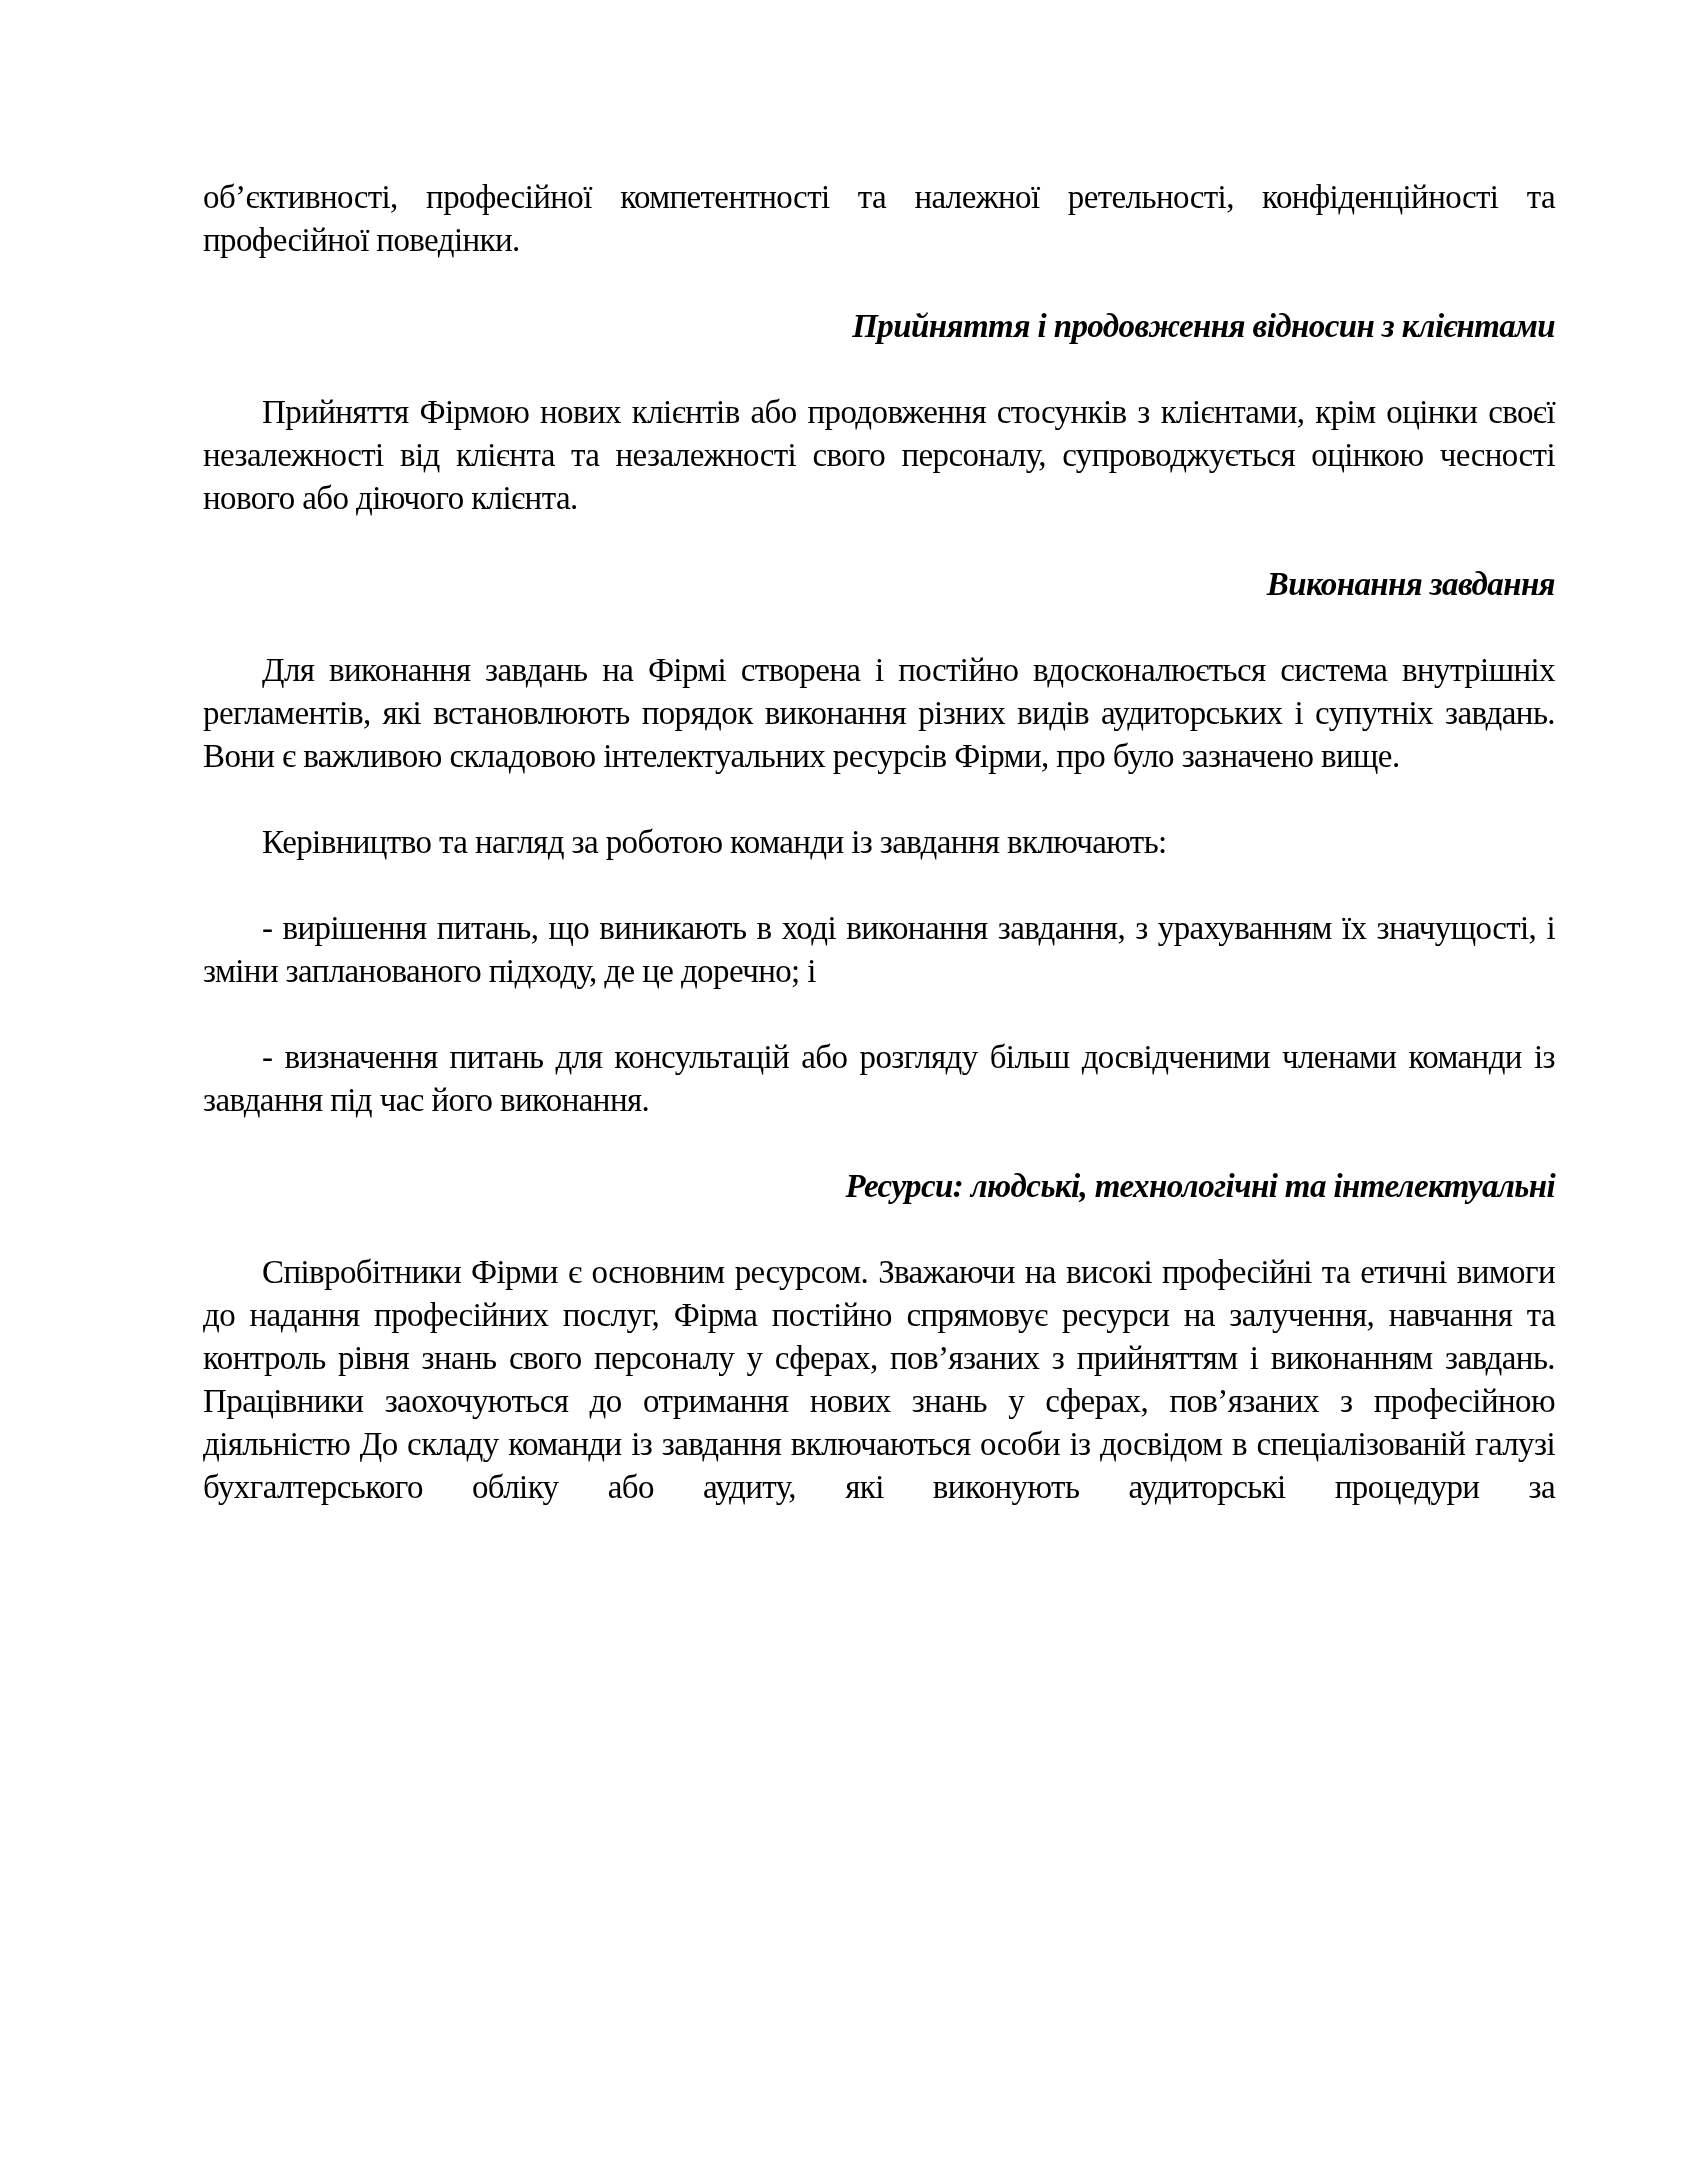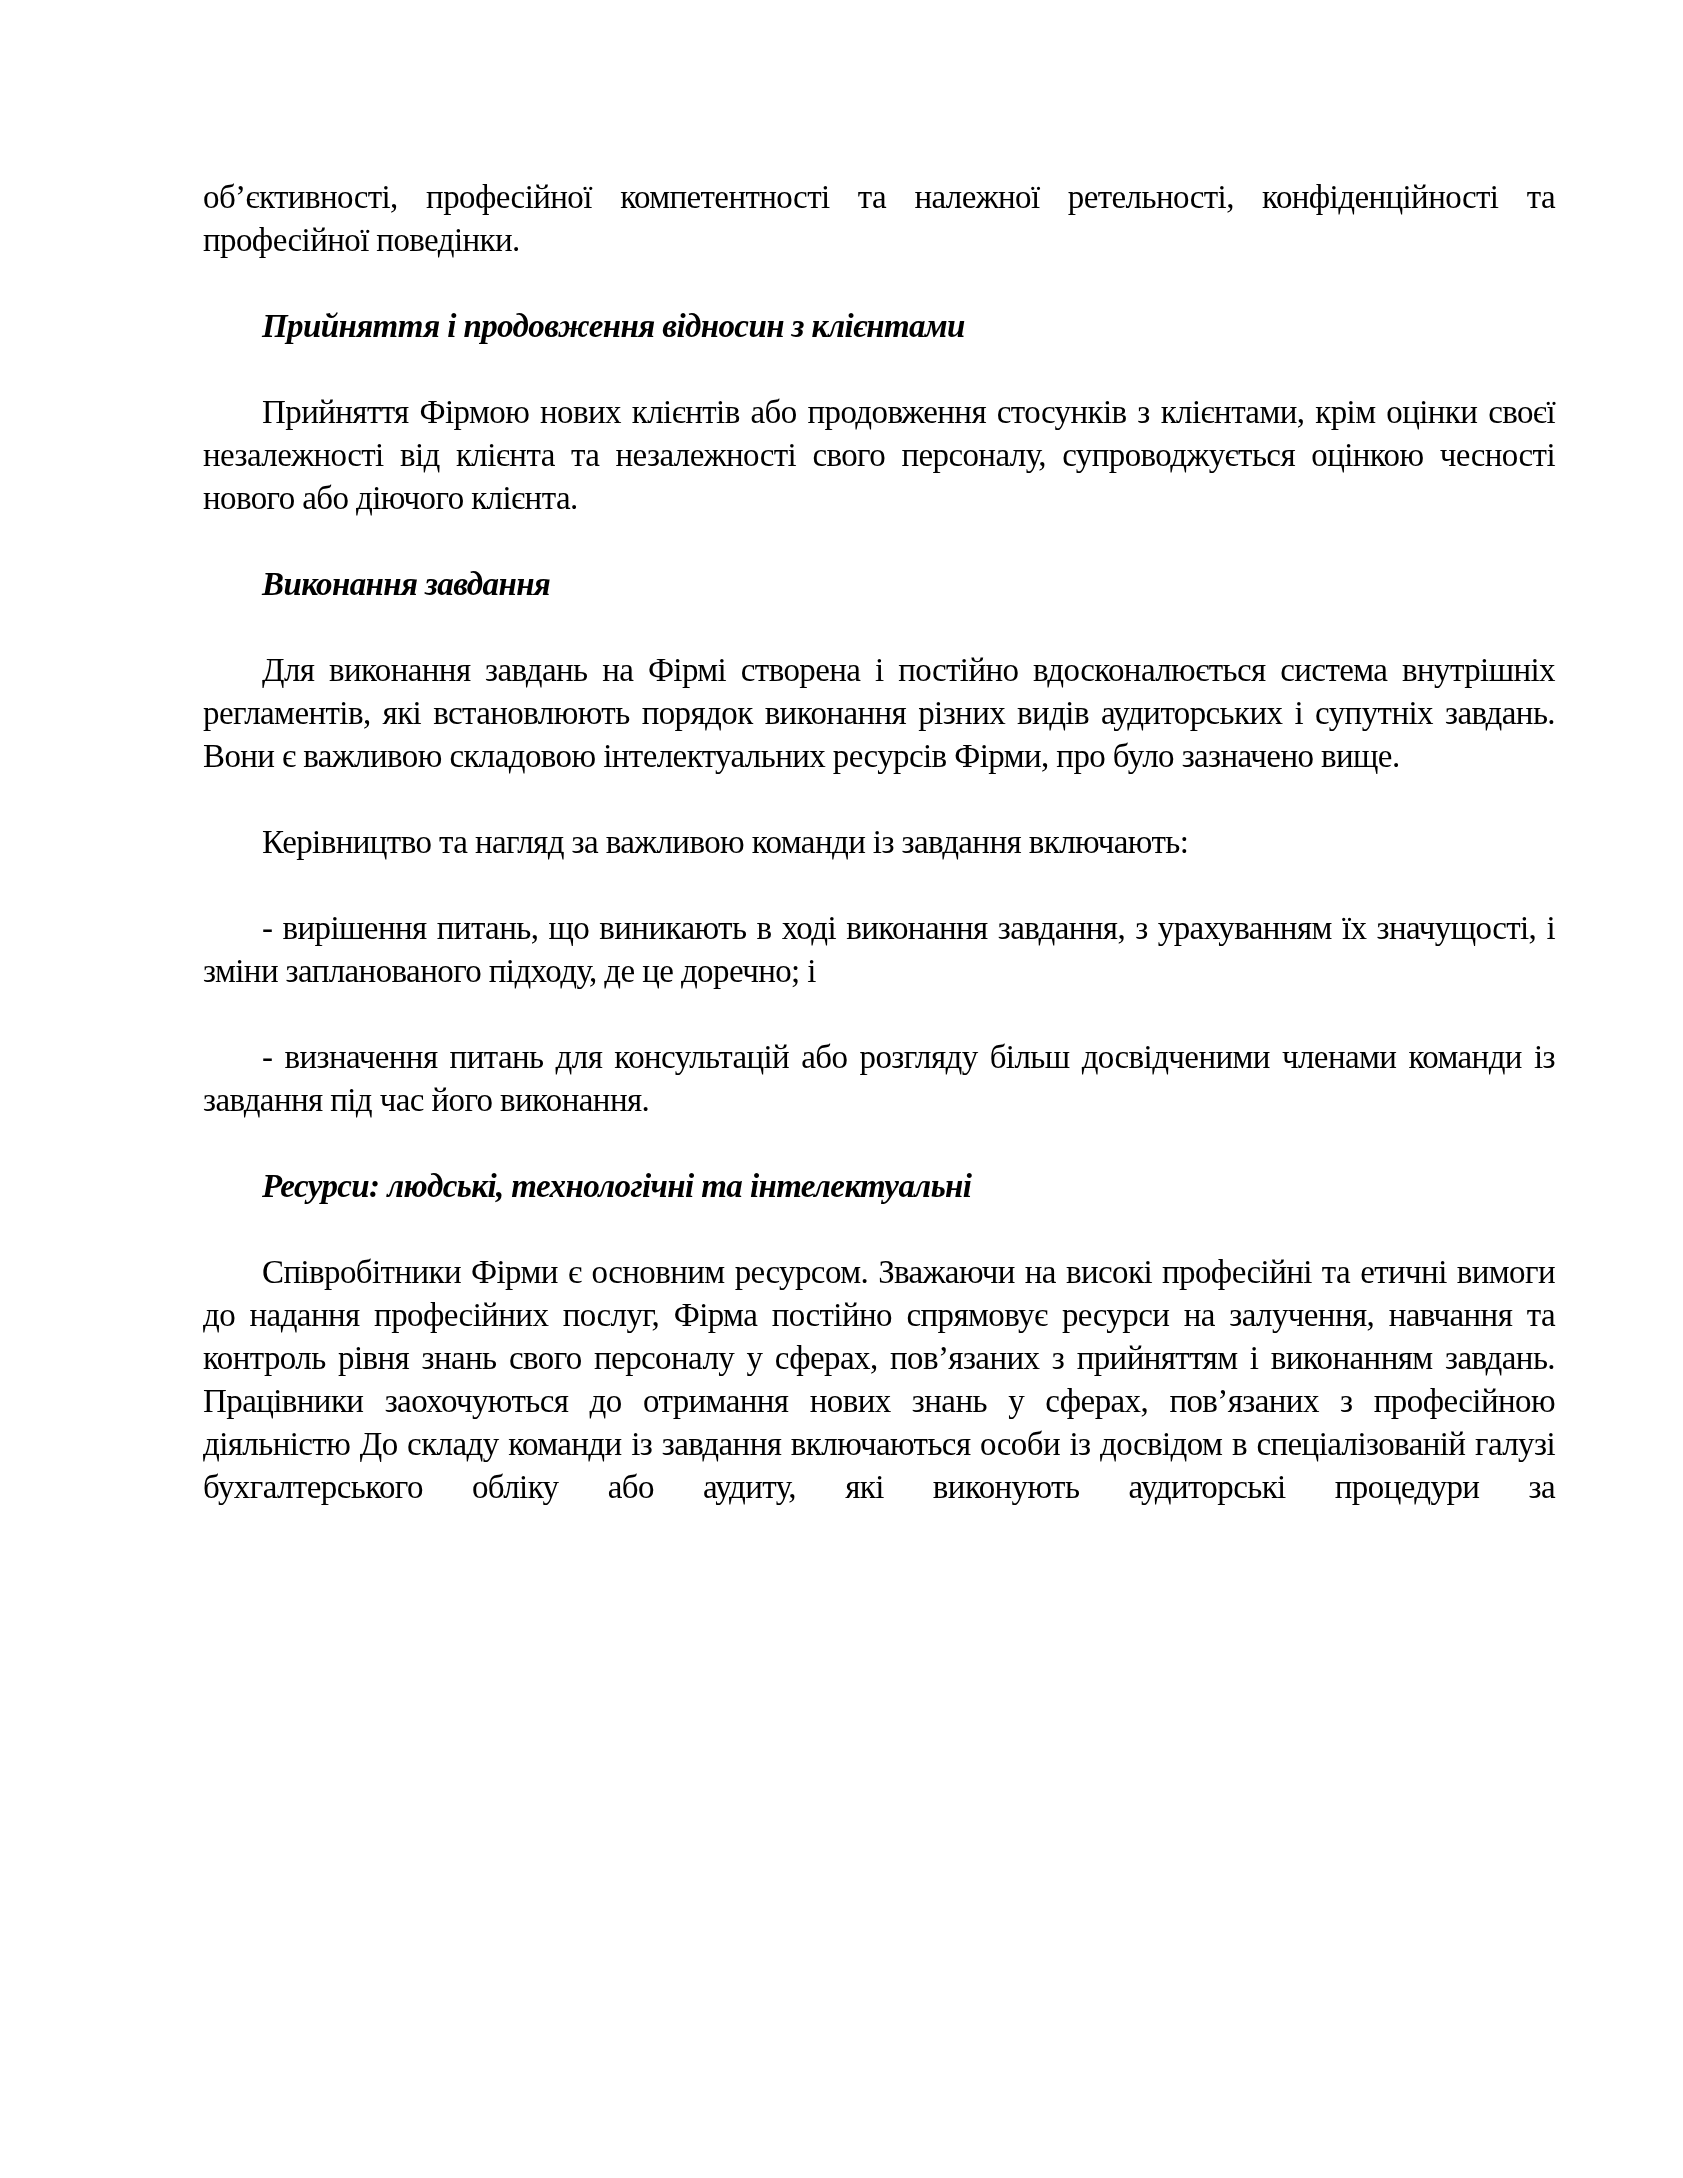--- a/index.html
+++ b/index.html
@@ -34,20 +34,21 @@
       text-indent: 0;
     }
     .heading {
       font-size: 33px;
       line-height: 43px;
       font-weight: bold;
       font-style: italic;
       text-indent: 59px;
       margin: 0 0 43px 0;
       letter-spacing: -0.6px;
+      text-align: right;
     }
     .para.justify-last {
       text-align-last: justify;
     }
   </style>
 </head>
 <body>
 
 <div class="page">
 
@@ -56,21 +57,21 @@
 
   <h2 class="heading">Прийняття і продовження відносин з клієнтами</h2>
 
   <p class="para">Прийняття Фірмою нових клієнтів або продовження стосунків з клієнтами, крім оцінки своєї незалежності від клієнта та незалежності свого персоналу, супроводжується оцінкою чесності нового або діючого клієнта.</p>
 
 
   <h2 class="heading">Виконання завдання</h2>
 
   <p class="para">Для виконання завдань на Фірмі створена і постійно вдосконалюється система внутрішніх регламентів, які встановлюють порядок виконання різних видів аудиторських і супутніх завдань. Вони є важливою складовою інтелектуальних ресурсів Фірми, про було зазначено вище.</p>
 
-  <p class="para">Керівництво та нагляд за важливою команди із завдання включають:</p>
+  <p class="para">Керівництво та нагляд за роботою команди із завдання включають:</p>
 
 
   <p class="para">- вирішення питань, що виникають в ході виконання завдання, з урахуванням їх значущості, і зміни запланованого підходу, де це доречно; і</p>
 
   <p class="para">- визначення питань для консультацій або розгляду більш досвідченими членами команди із завдання під час його виконання.</p>
 
 
   <h2 class="heading">Ресурси: людські, технологічні та інтелектуальні</h2>
 
   <p class="para justify-last">Співробітники Фірми є основним ресурсом. Зважаючи на високі професійні та етичні вимоги до надання професійних послуг, Фірма постійно спрямовує ресурси на залучення, навчання та контроль рівня знань свого персоналу у сферах, пов’язаних з прийняттям і виконанням завдань. Працівники заохочуються до отримання нових знань у сферах, пов’язаних з професійною діяльністю До складу команди із завдання включаються особи із досвідом в спеціалізованій галузі бухгалтерського обліку або аудиту, які виконують аудиторські процедури за</p>

